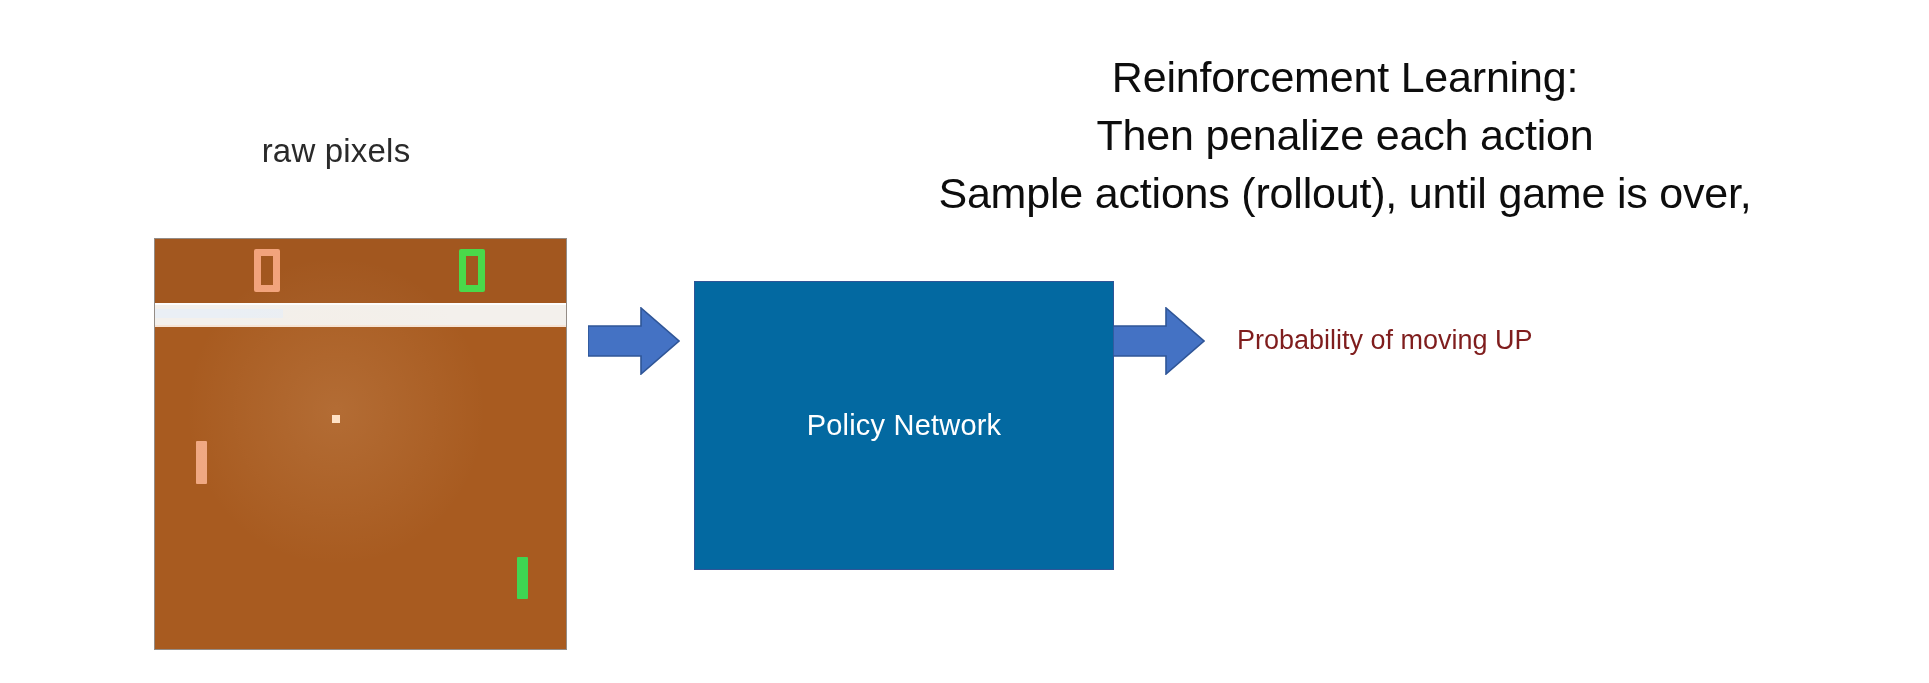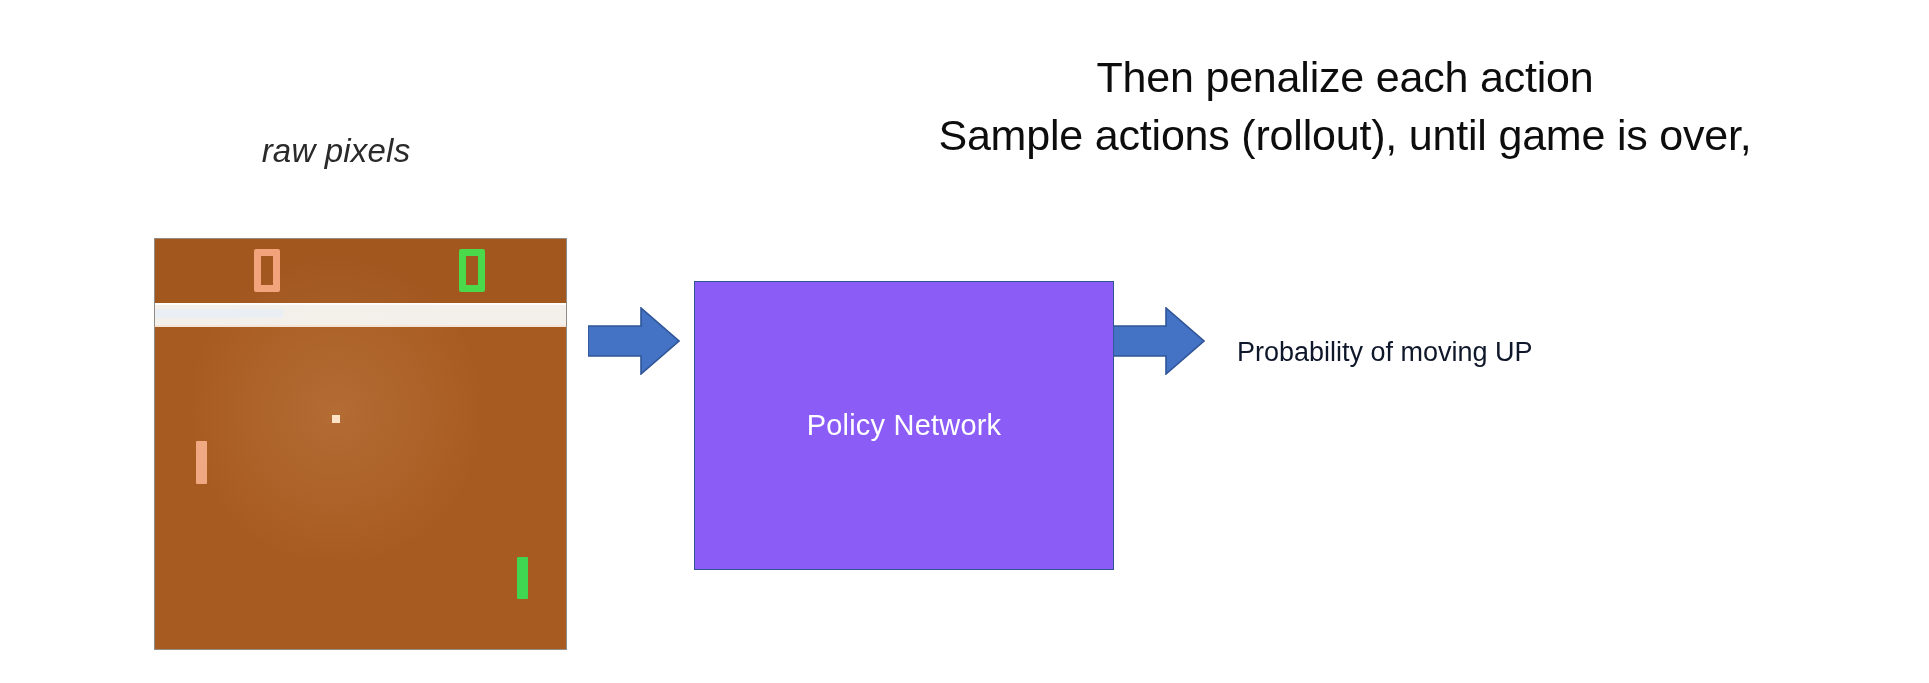--- a/index.html
+++ b/index.html
@@ -24,21 +24,20 @@
     left: 226px;
     top: 132px;
     width: 220px;
     text-align: center;
     font-family: "Liberation Sans", sans-serif;
     font-size: 33px;
     font-weight: 400;
     color: #2a2a2a;
     letter-spacing: 0.2px;
     white-space: nowrap;
-    font-style: italic;
   }
 
   
   #pong-frame {
     position: absolute;
     left: 155px;
     top: 239px;
     width: 411px;
     height: 410px;
     background: #a85b20;
@@ -148,21 +147,21 @@
   }
   .block-arrow svg{ display:block; width:100%; height:100%; }
 
   
   #policy-network-box{
     position:absolute;
     left:694px;
     top:281px;
     width:420px;
     height:289px;
-    background:#8b5cf6;
+    background:#0369a1;
     border:1.5px solid #2f5597;
     box-sizing:border-box;
     display:flex;
     align-items:center;
     justify-content:center;
   }
   #policy-network-label{
     color:#ffffff;
     font-family:"Liberation Sans", sans-serif;
     font-size:29px;
@@ -172,23 +171,22 @@
   }
 
   
   #output-label{
     position:absolute;
     left:1237px;
     top:325px;
     font-family:"Liberation Sans", sans-serif;
     font-size:27px;
     font-weight:400;
-    color:#0f172a;
+    color:#7f1d1d;
     white-space:nowrap;
-    margin-top:12px;
   }
 
   
   #heading{
     position:absolute;
     left:760px;
     top:48px;
     width:1170px;
     text-align:center;
     font-family:"Liberation Sans", sans-serif;
@@ -199,20 +197,21 @@
     letter-spacing:-0.2px;
   }
   #heading div{ white-space:nowrap; }
 </style>
 </head>
 <body>
 
 <div id="canvas">
 
   <div id="heading">
+    <div>Reinforcement Learning:</div>
     <div>Then penalize each action</div>
     <div>Sample actions (rollout), until game is over,</div>
   </div>
 
   <div id="raw-pixels-label">raw pixels</div>
 
   <div id="pong-frame">
     <div class="pong-top-band"></div>
     <div class="pong-score" id="pong-score-left">0</div>
     <div class="pong-score" id="pong-score-right">0</div>

